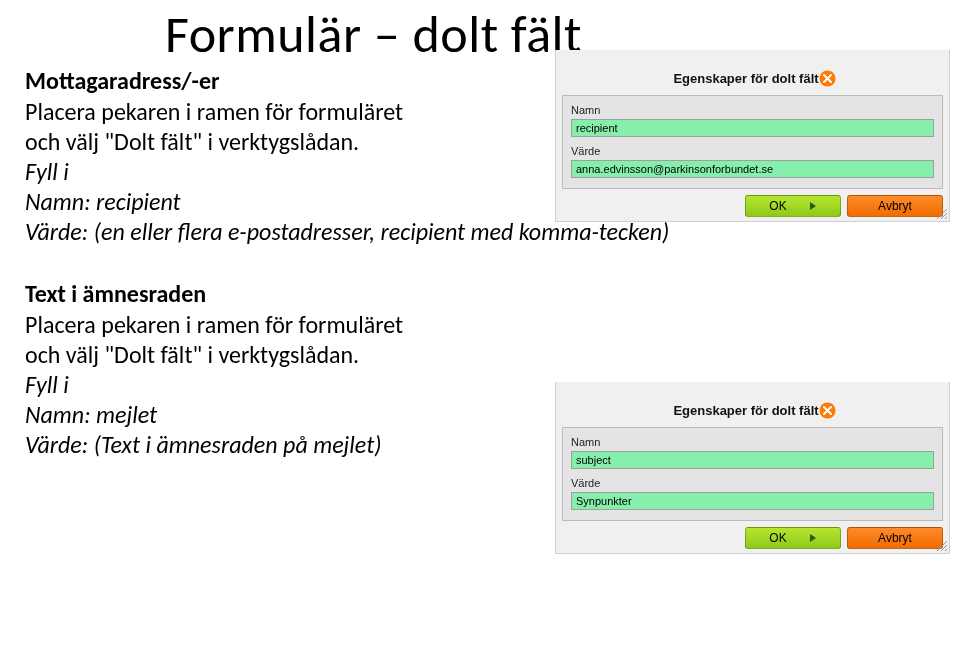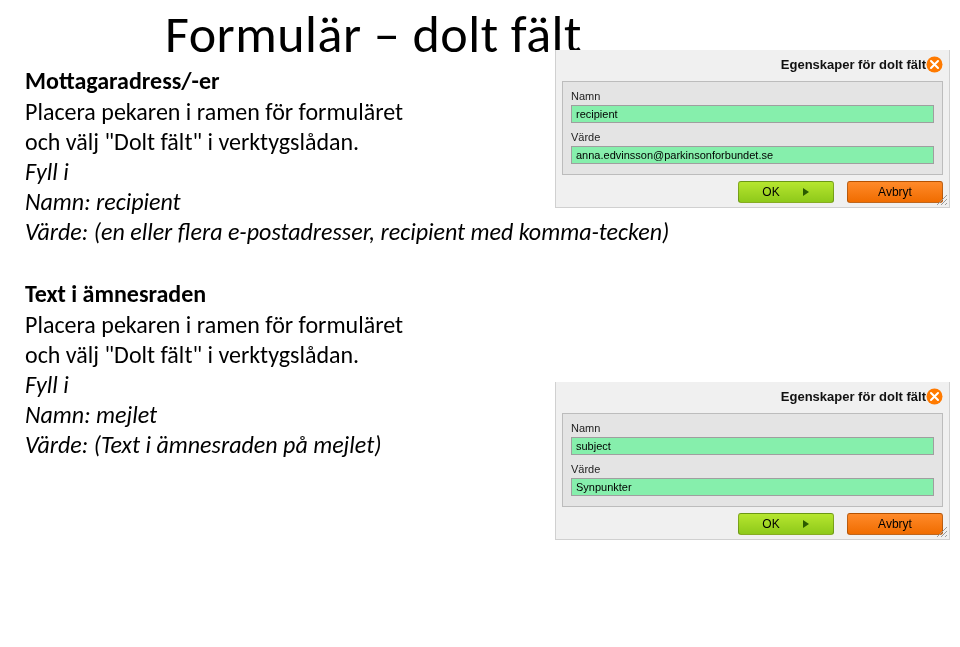--- a/index.html
+++ b/index.html
@@ -47,23 +47,24 @@
     background: #f0f0f0;
     border-left: 1px solid #d0d0d0;
     border-right: 1px solid #d0d0d0;
     border-bottom: 1px solid #d0d0d0;
     font-family: Arial, Helvetica, sans-serif;
     box-shadow: 0 0 0 rgba(0,0,0,0);
   }
   .dlg-header {
     display: flex;
     align-items: center;
-    justify-content: flex-end;
+    justify-content: center;
     padding: 6px 6px 8px 10px;
     position: relative;
+    margin-top: 14px;
   }
   .dlg-title {
     font-size: 13px;
     font-weight: 700;
     color: #111;
   }
   .close-btn {
     width: 17px;
     height: 17px;
     position: relative;
@@ -89,21 +90,21 @@
     background: #86efac;
     padding: 1px 4px;
     font-size: 11px;
     font-family: Arial, sans-serif;
     color: #000;
     line-height: 14px;
   }
   .dlg-footer {
     display: flex;
     justify-content: flex-end;
-    gap: 13px;
+    gap: 6px;
     padding: 6px 6px 4px 6px;
     position: relative;
   }
   .btn {
     min-width: 96px;
     height: 22px;
     border: 1px solid rgba(0,0,0,0.25);
     border-radius: 3px;
     font-size: 12px;
     display: flex;

